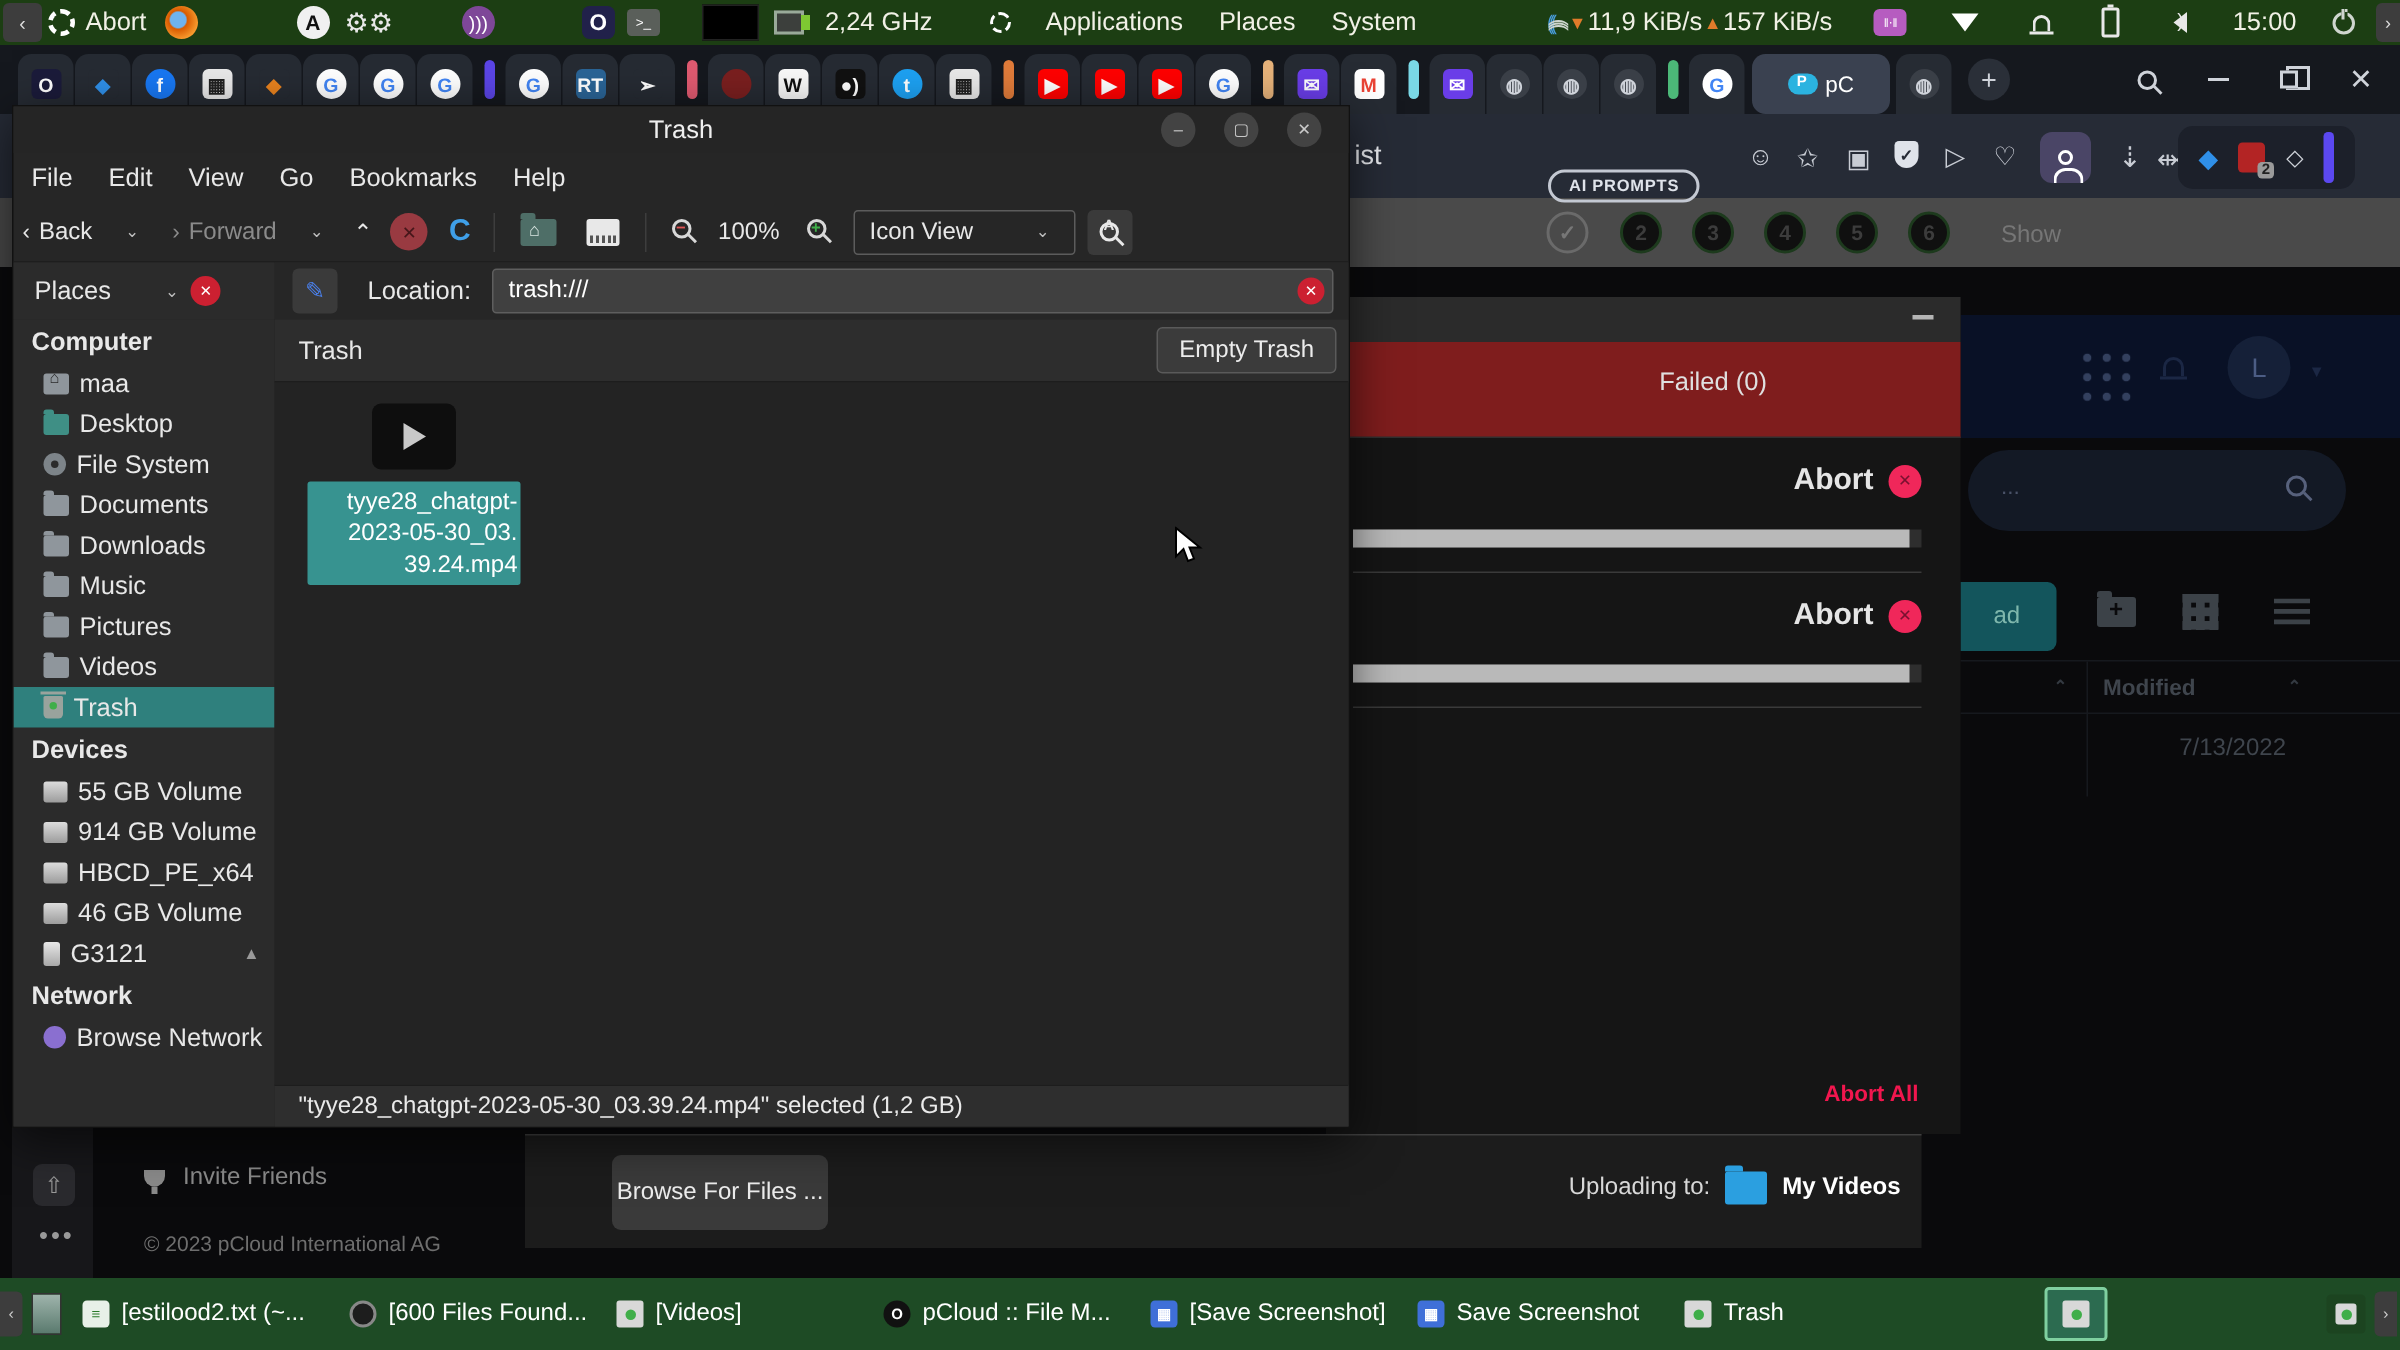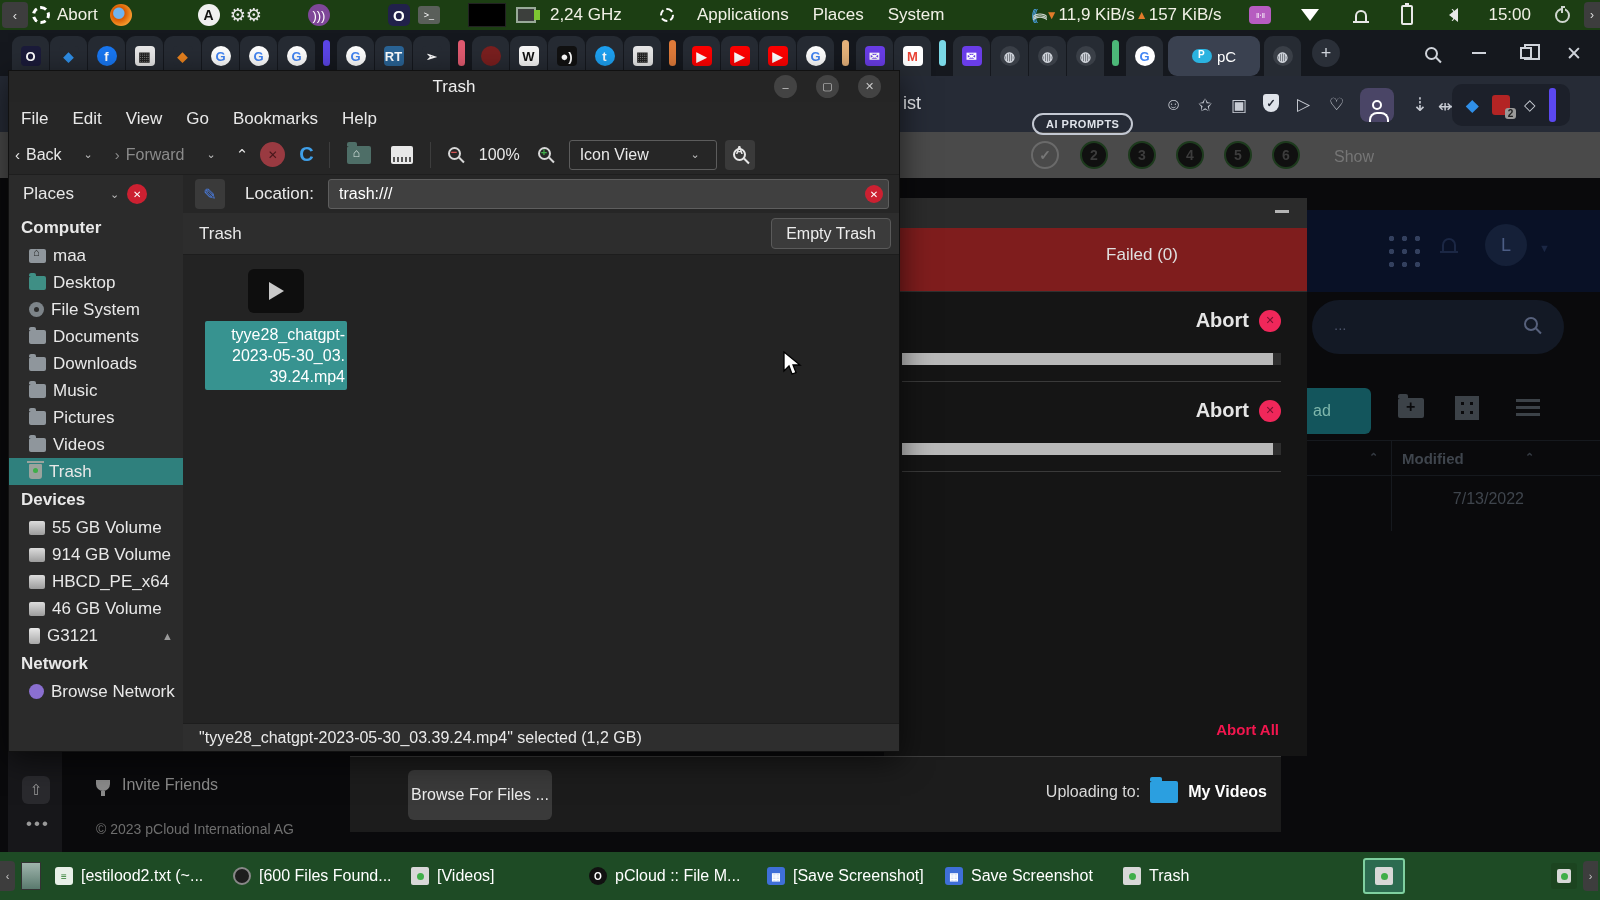--- a/index.html
+++ b/index.html
@@ -462,21 +462,21 @@
   <div class="grid-dots"></div>
   <div class="sh-bell"></div>
   <div class="avatar">L</div>
   <span class="av-chev">▼</span>
 </div>
 <div id="search-pill">
   <span class="dots">...</span>
   <span class="mag"></span>
 </div>
 <div id="upload-frag">
-    <span style="margin-left:6px">ad</span>
+    <span style="margin-left:22px">ad</span>
   </div>
 <div class="site-ico" style="left:1398px;top:398px">
     <div class="folder-plus"></div>
   </div>
 <div class="site-ico" style="left:1455px;top:396px">
     <div class="grid-ico"></div>
   </div>
 <div class="site-ico" style="left:1516px;top:399px">
     <div class="list-ico"></div>
   </div>

